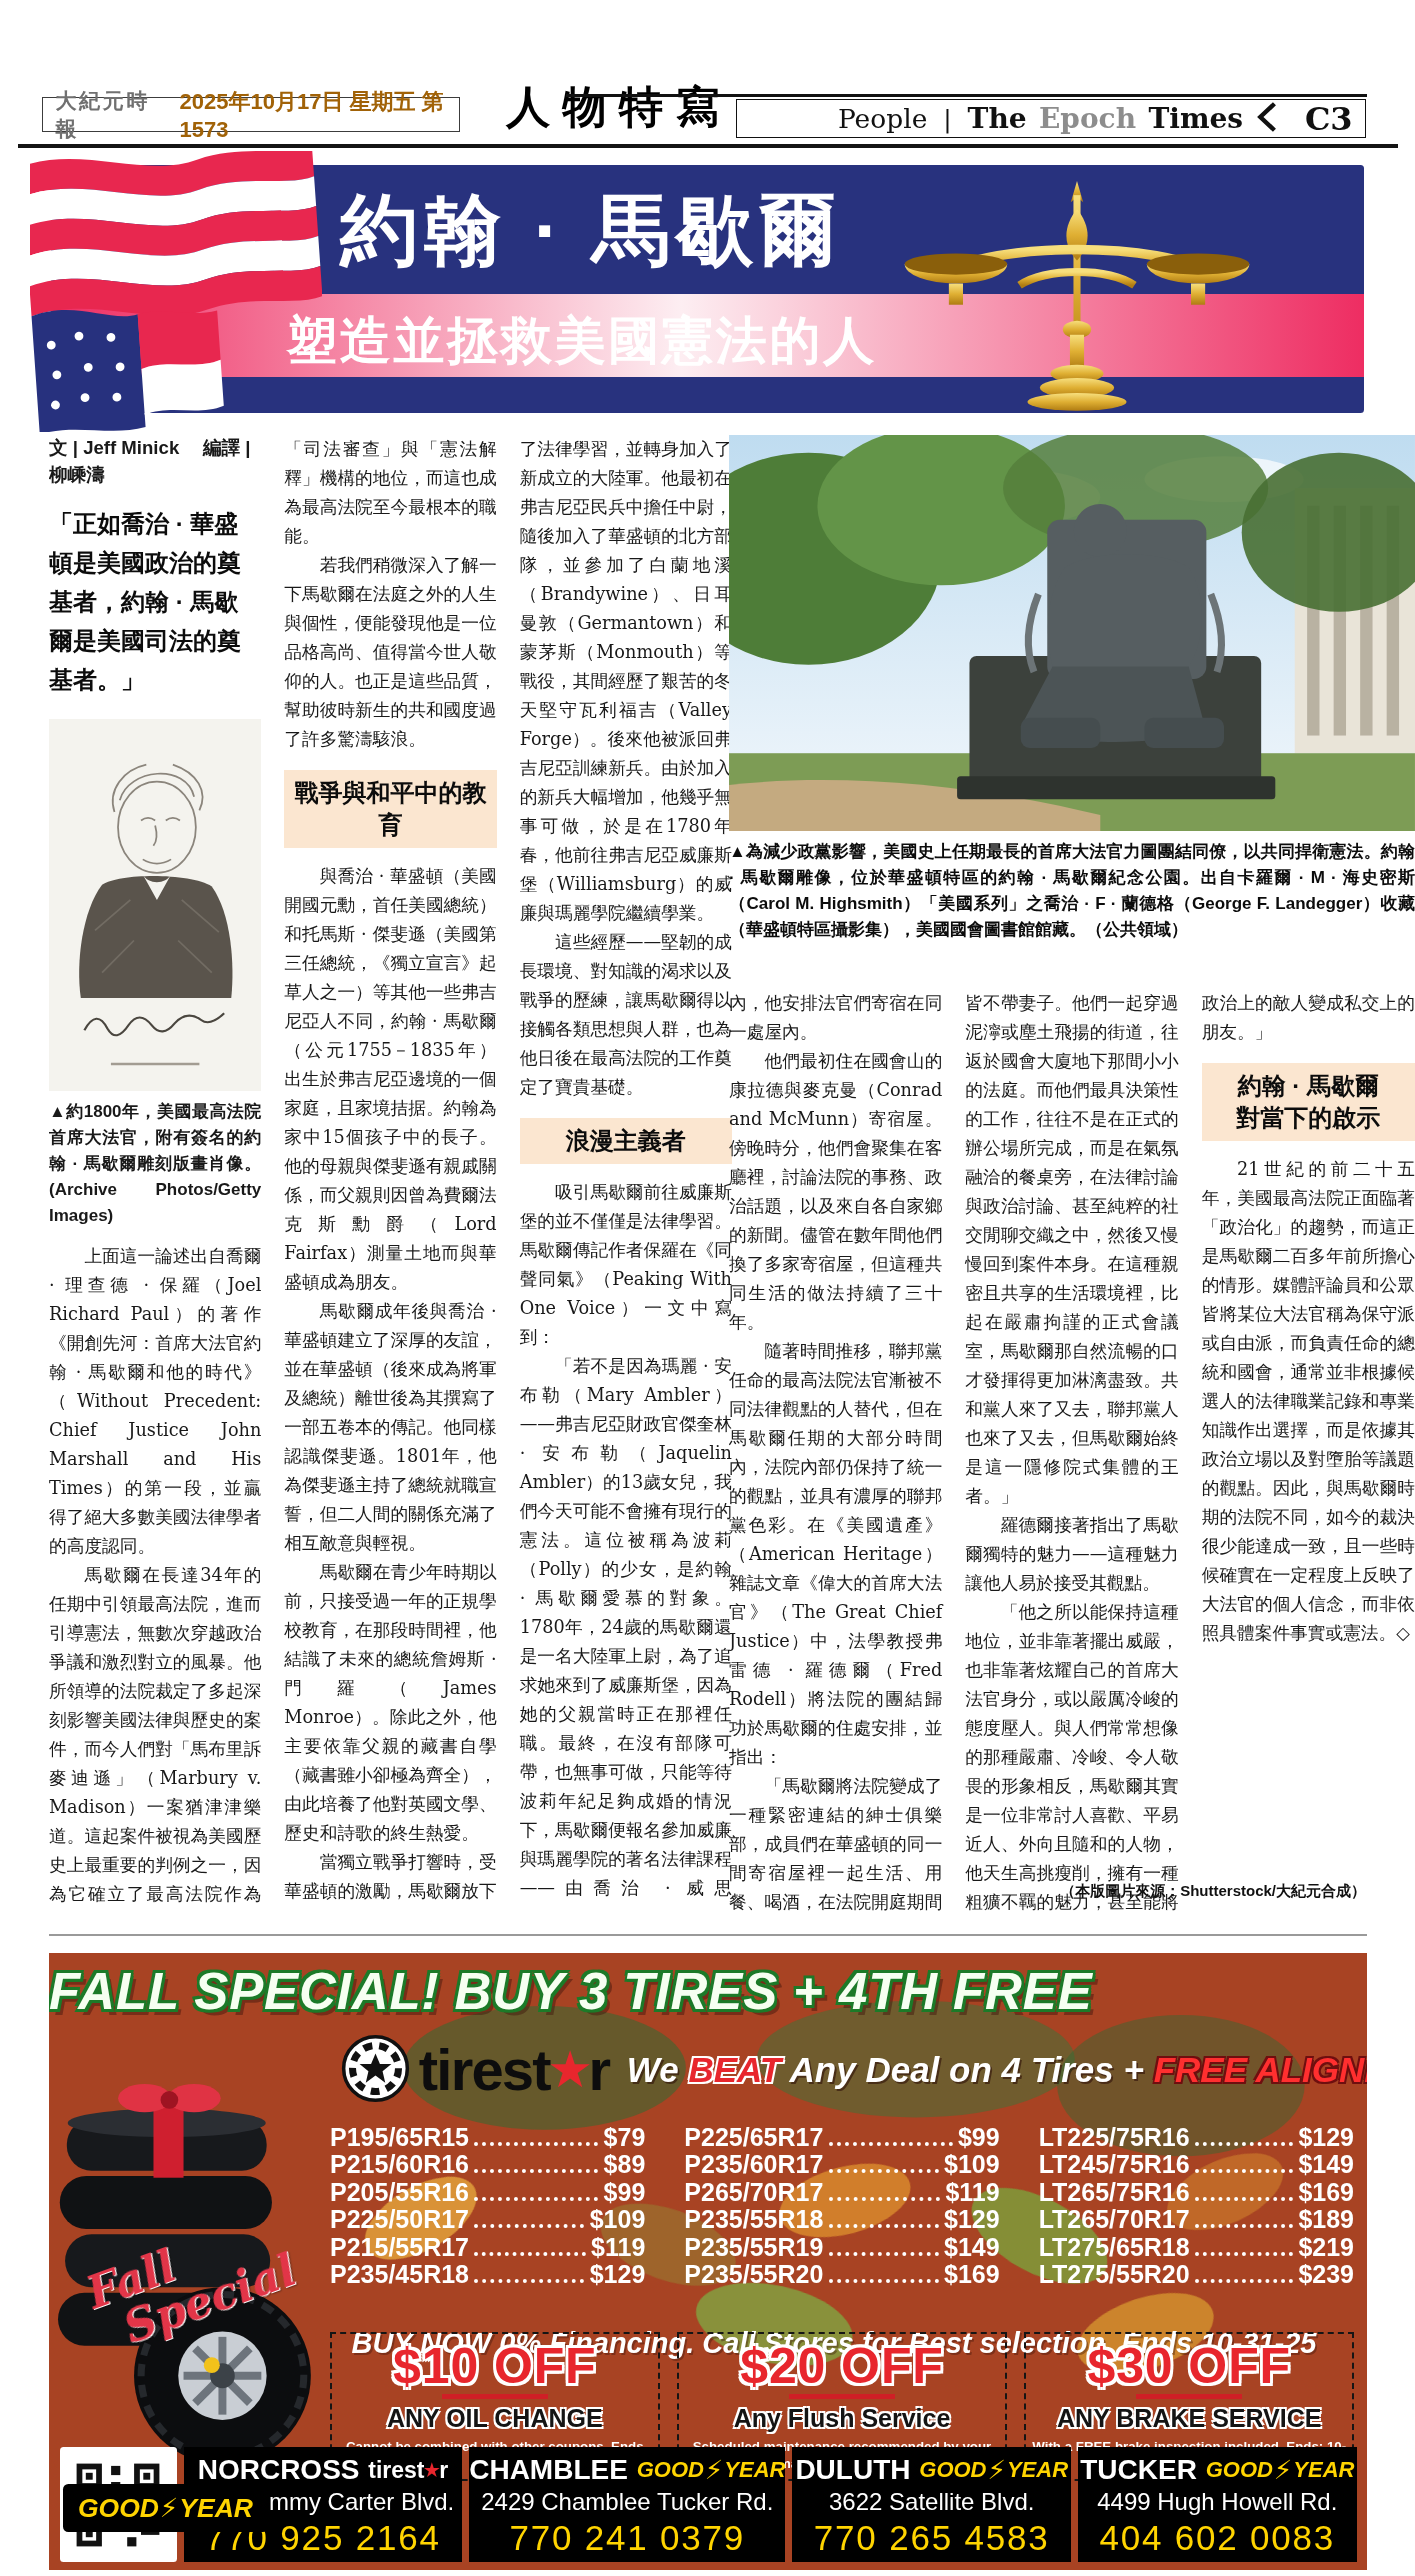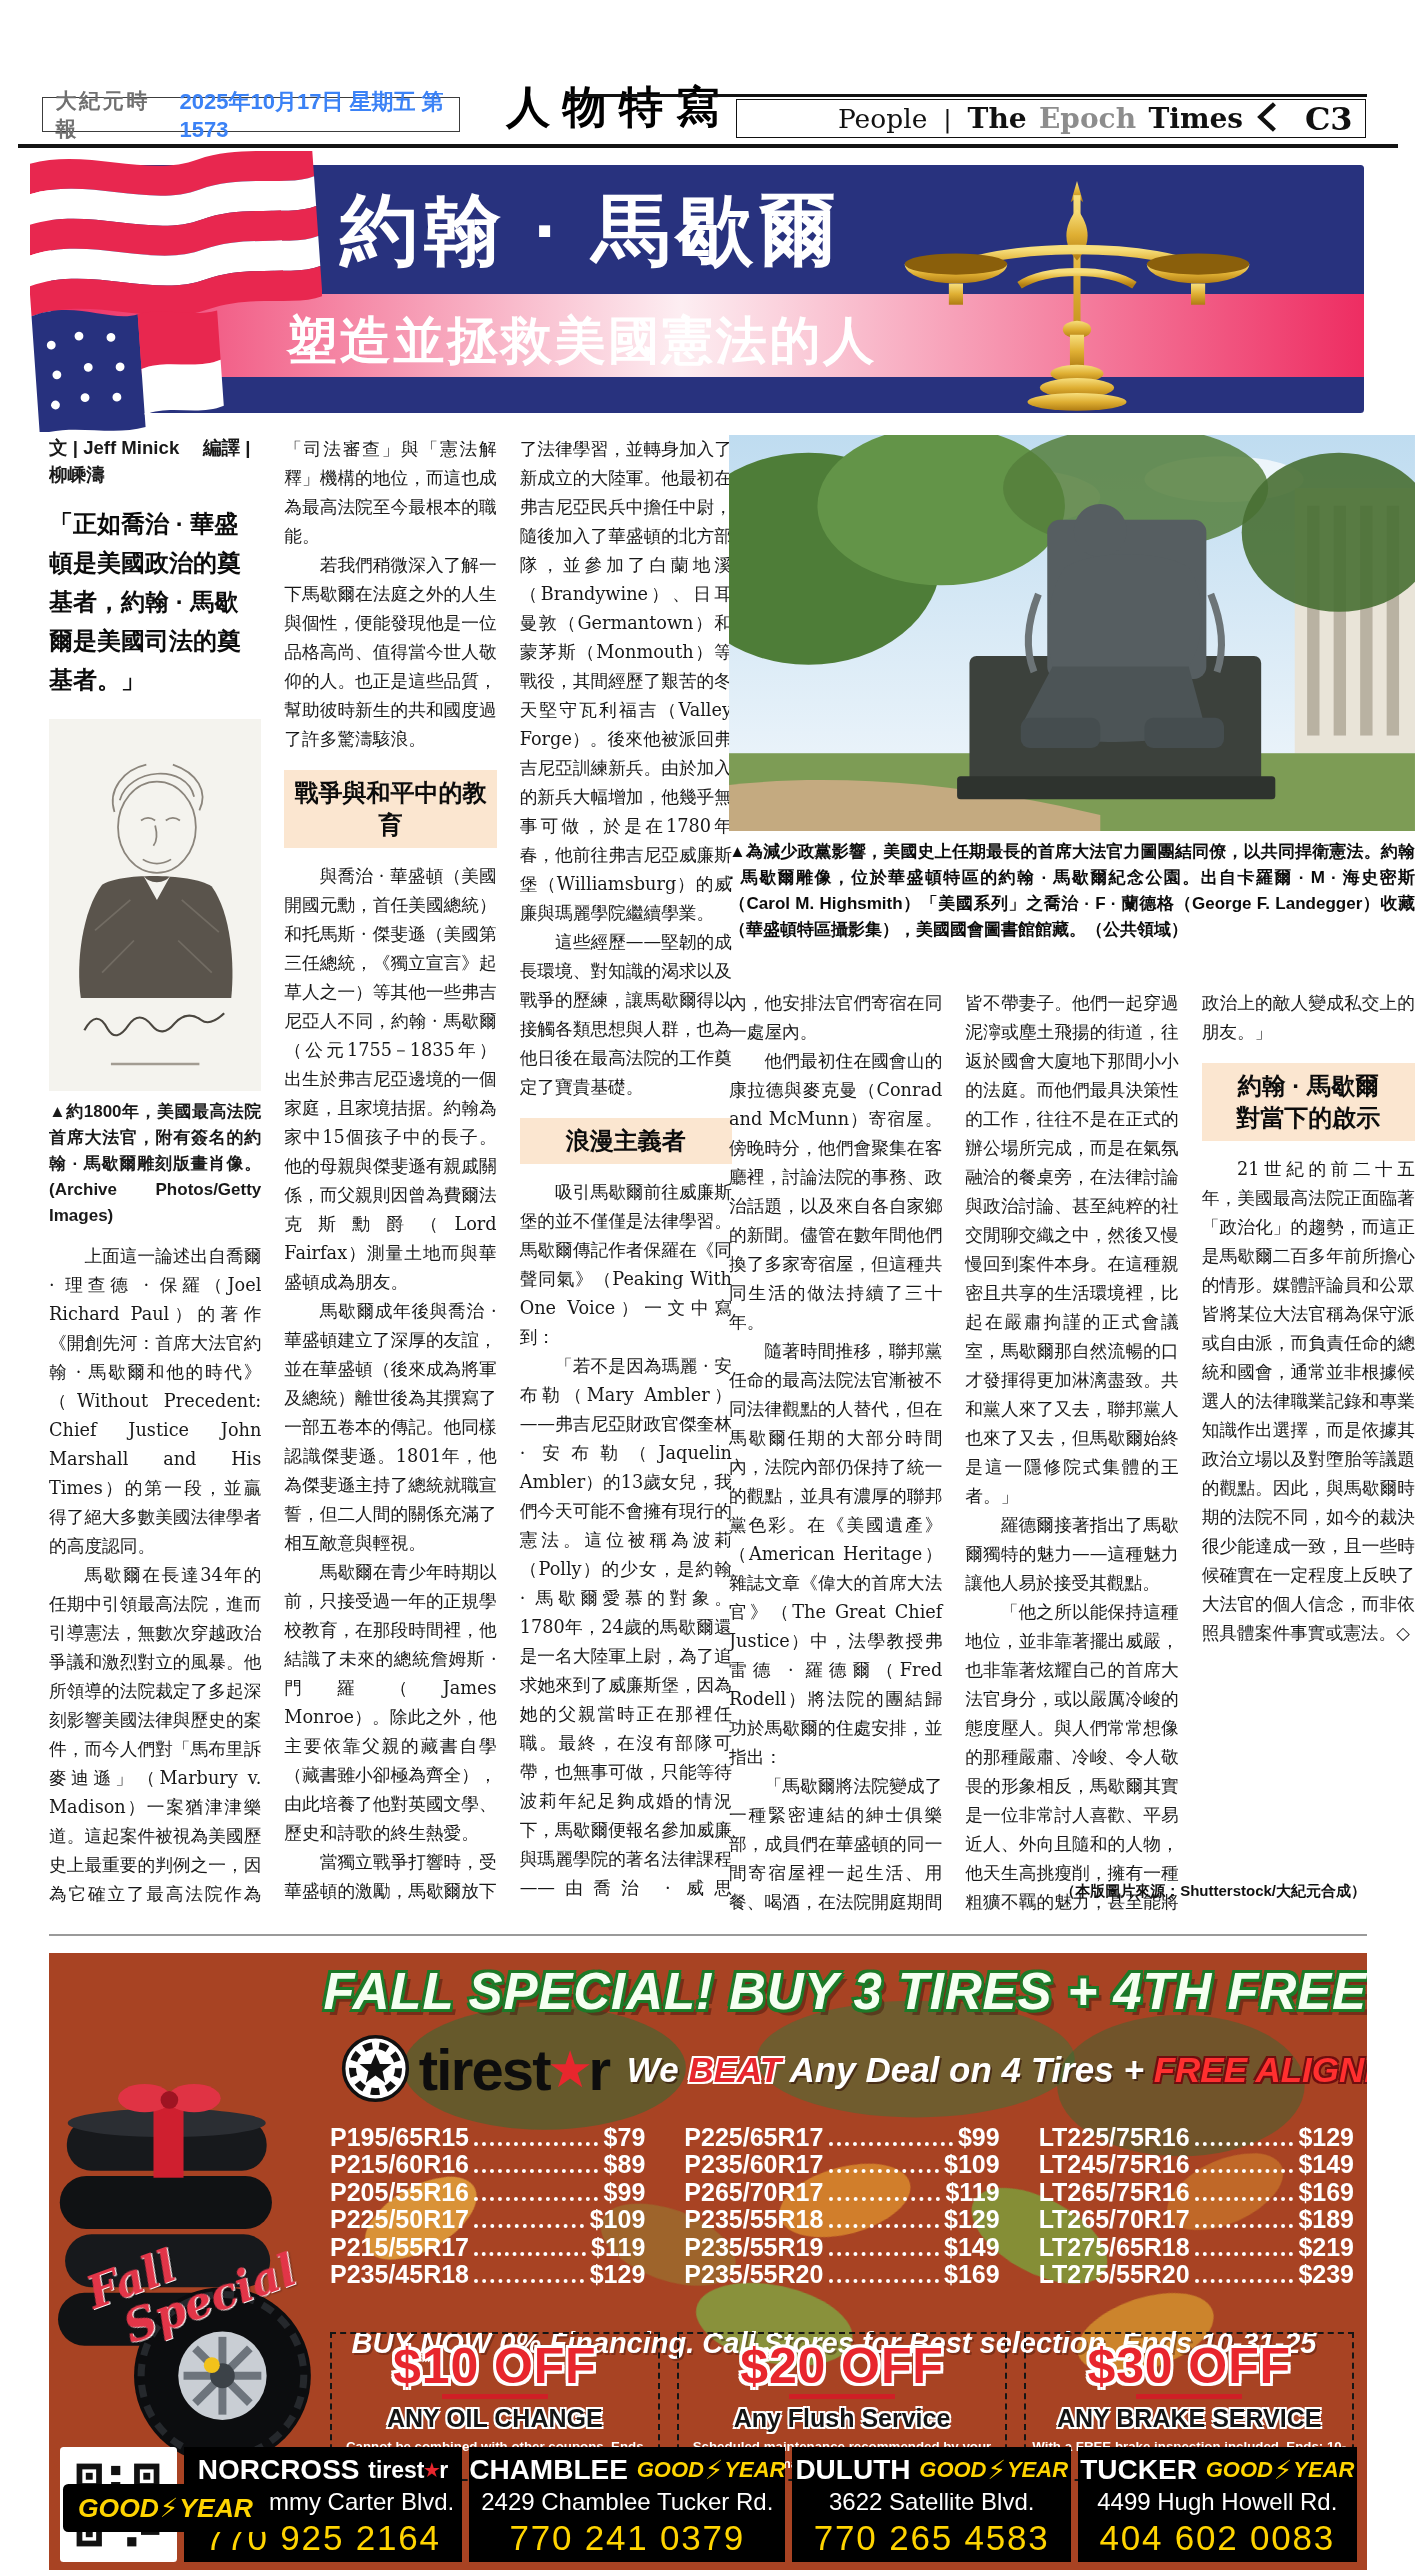--- a/index.html
+++ b/index.html
@@ -1,21 +1,21 @@
 <!DOCTYPE html>
 <html style="font-size:14px"><head>
 <meta charset="utf-8">
 <style>
   html,body{margin:0;padding:0;background:#fff;width:1415px;height:2576px;position:relative;
     font-family:"Liberation Sans","DejaVu Sans",sans-serif;-webkit-font-smoothing:antialiased;}
   .abs{position:absolute;}
   
   .mast-left{left:42px;top:97px;width:418px;height:35px;border:1.8px solid #3c3c3c;display:flex;align-items:center;gap:23px;padding:0 12.4px;box-sizing:border-box;}
   .paper-name{font-weight:900;font-size:21px;color:#707070;letter-spacing:2.7px;}
-  .date-line{font-weight:700;font-size:22px;color:#3b82f6;}
+  .date-line{font-weight:700;font-size:22px;color:#a16207;}
   .mast-center{left:460px;top:78px;width:318px;text-align:center;font-family:"DejaVu Serif","Liberation Serif",serif;font-weight:700;font-size:44px;letter-spacing:12.4px;color:#000;}
   .mast-rule-r{left:566px;top:94px;width:801px;height:2.7px;background:#111;}
   .mast-right{right:49px;top:99px;width:630px;height:39px;border:1.8px solid #111;display:flex;align-items:center;justify-content:flex-end;gap:12.4px;padding:0 12.4px 0 0;box-sizing:border-box;font-family:"DejaVu Serif","Liberation Serif",serif;}
   .mr-people{font-size:26.5px;color:#111;}
   .mr-sep{font-size:25px;color:#111;margin:0 3.5px;}
   .mr-the,.mr-times{font-weight:700;font-size:28px;color:#111;}
   .mr-epoch{font-weight:700;font-size:28px;color:#8d8d8d;}
   .mr-c3{font-size:32px;font-weight:700;color:#111;margin-left:14px;}
   .mast-thick{left:17.7px;top:144px;width:1380px;height:4.4px;background:#141414;}
   
@@ -38,21 +38,21 @@
   .p{margin:0;text-indent:2em;}
   .p0{text-indent:0;}
   .sec-h{break-inside:avoid;background:#fbe6d0;font-family:"Liberation Sans",sans-serif;font-weight:900;font-size:24px;line-height:32px;text-align:center;padding:7px 3.5px;margin:16px 0 14px;color:#0c0c0c;white-space:pre-line;}
   .statue{left:729px;top:435px;width:686px;height:396px;}
   .photo-cap{left:729px;top:839px;width:686px;font-family:"Liberation Sans",sans-serif;font-weight:700;font-size:17px;line-height:26px;text-align:justify;color:#0c0c0c;}
   .credit{right:49px;top:1882px;width:495px;text-align:right;font-family:"Liberation Sans",sans-serif;font-weight:700;font-size:15px;color:#111;}
   .pre-ad-rule{left:49px;top:1934px;width:1318px;height:1.8px;background:#9a9a9a;}
   
   .ad{left:49px;top:1953px;width:1318px;height:617px;background:#a84323;overflow:hidden;}
   .ad-deco{position:absolute;left:0;top:0;z-index:0;}
-  .ad-head{position:absolute;left:0;top:8.8px;width:100%;text-align:right;z-index:2;font-weight:900;font-style:italic;font-size:51px;letter-spacing:0.9px;color:#f6fff1;
+  .ad-head{position:absolute;left:0;top:8.8px;width:100%;text-align:left;z-index:2;font-weight:900;font-style:italic;font-size:51px;letter-spacing:0.9px;color:#f6fff1;
     text-shadow:2.7px 2.7px 0 #1c7a28,-2.7px -2.7px 0 #1c7a28,2.7px -2.7px 0 #1c7a28,-2.7px 2.7px 0 #1c7a28,0 2.7px 0 #1c7a28,2.7px 0 0 #1c7a28,5.3px 6.2px 0 rgba(60,20,10,.45);}
   .logo-row{position:absolute;left:292px;top:76px;height:81px;display:flex;align-items:center;z-index:2;}
   .brand{font-weight:900;font-size:58px;letter-spacing:-1.8px;color:#0d0d0d;display:flex;align-items:center;}
   .brand .star{color:#e8262d;font-size:51px;margin:0 -2.7px;}
   .beat{font-weight:900;font-style:italic;font-size:35px;margin-left:17.7px;color:#fff;white-space:nowrap;
     text-shadow:1.8px 1.8px 0 rgba(40,10,5,.55);}
   .beat .red{color:#e8262d;text-shadow:-1.8px -1.8px 0 #fff,1.8px -1.8px 0 #fff,-1.8px 1.8px 0 #fff,1.8px 1.8px 0 #fff;}
   .beat .free{color:#ff2f2f;text-shadow:-1.8px -1.8px 0 #6e0f0f,1.8px -1.8px 0 #6e0f0f,-1.8px 1.8px 0 #6e0f0f,1.8px 1.8px 0 #6e0f0f;}
   .tires-art{position:absolute;left:-7px;top:131px;z-index:1;}
   .fall-script{position:absolute;left:42px;top:285px;z-index:3;transform:rotate(-20deg);font-family:"DejaVu Serif",serif;font-style:italic;font-weight:700;color:#e23548;text-shadow:0.9px 0.9px 0 #fff,1.8px 1.8px 1.8px rgba(0,0,0,.4);}

